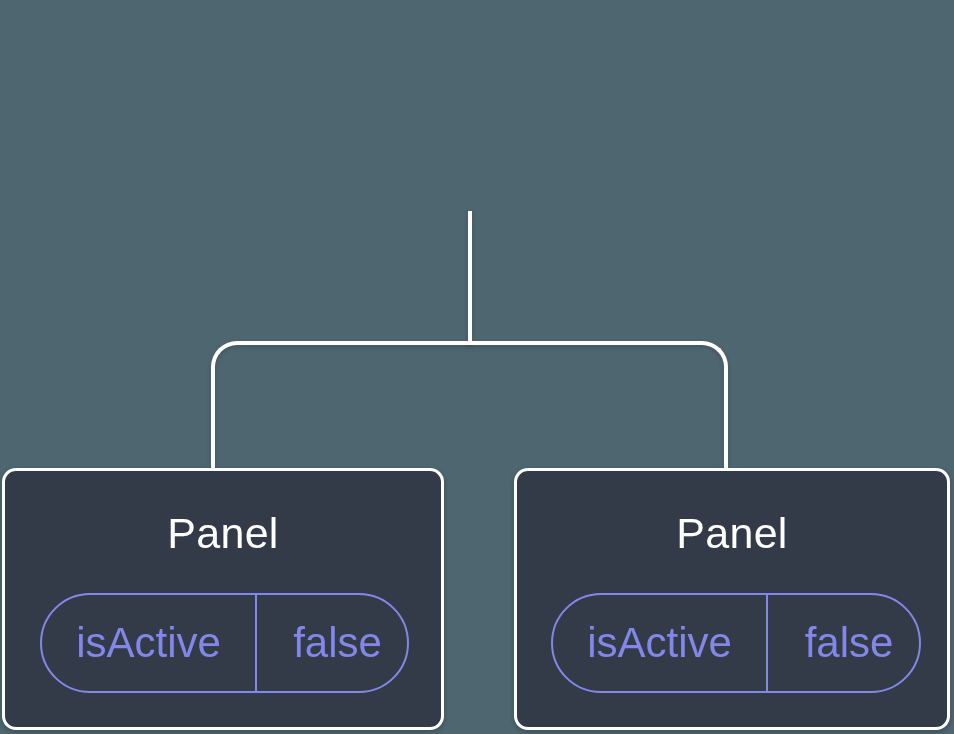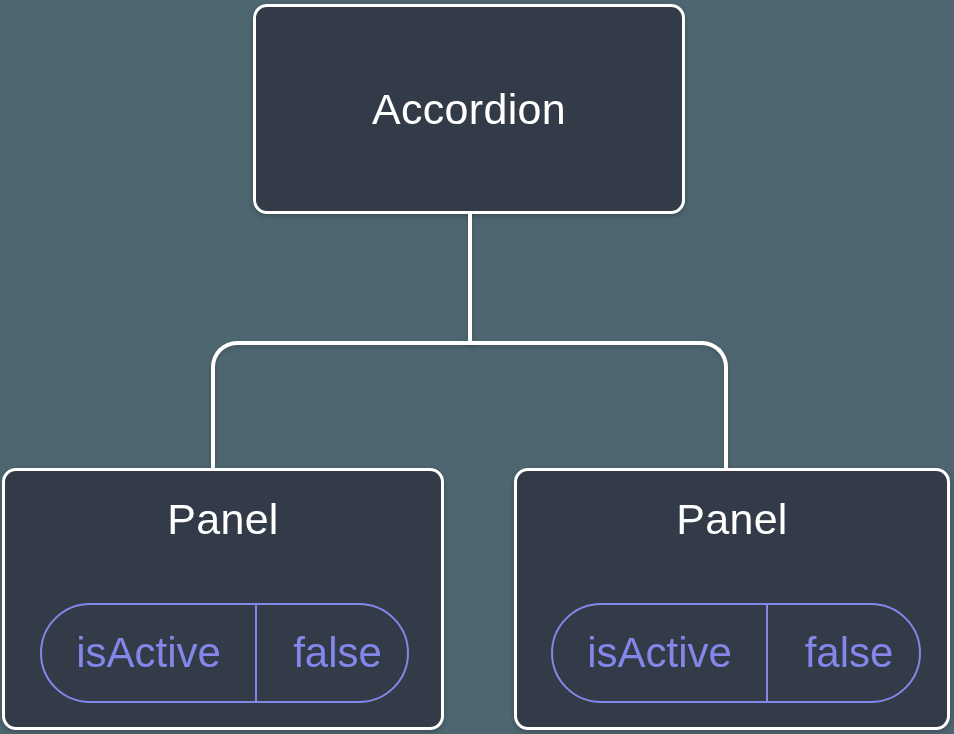--- a/index.html
+++ b/index.html
@@ -43,33 +43,33 @@
 
   .node-panel {
     top: 468px;
     height: 262px;
   }
   .panel-left  { left: 2px;   width: 442px; }
   .panel-right { left: 514px; width: 436px; }
 
   .panel-title {
     position: absolute;
-    top: 24px;
+    top: 32px;
     left: 0;
     width: 100%;
     height: 60px;
     display: flex;
-    align-items: flex-start;
+    align-items: center;
     justify-content: center;
   }
 
   
   .pill {
     position: absolute;
-    top: 132px;
+    top: 122px;
     height: 100px;
     box-sizing: border-box;
     border: 2px solid var(--state-accent, #8287ea);
     border-radius: 50px;
     display: flex;
     align-items: stretch;
     text-align: center;
   }
   .panel-left  .pill { left: 35px; width: 369px; }
   .panel-right .pill { left: 34px; width: 370px; }
@@ -114,23 +114,20 @@
     border-bottom: none;
     border-radius: 26px 26px 0 0;
     filter: drop-shadow(0 2px 2px rgba(12, 20, 30, 0.22));
   }
 </style>
 </head>
 <body>
 
 <div class="stage">
 
-  <div class="node node-root">
-    <span class="node-label">Accordion</span>
-  </div>
 
   <div class="stem"></div>
   <div class="bracket"></div>
 
   <div class="node node-panel panel-left">
     <div class="panel-title">
       <span class="node-label">Panel</span>
     </div>
     <div class="pill">
       <span class="pill-cell pill-name">isActive</span>

